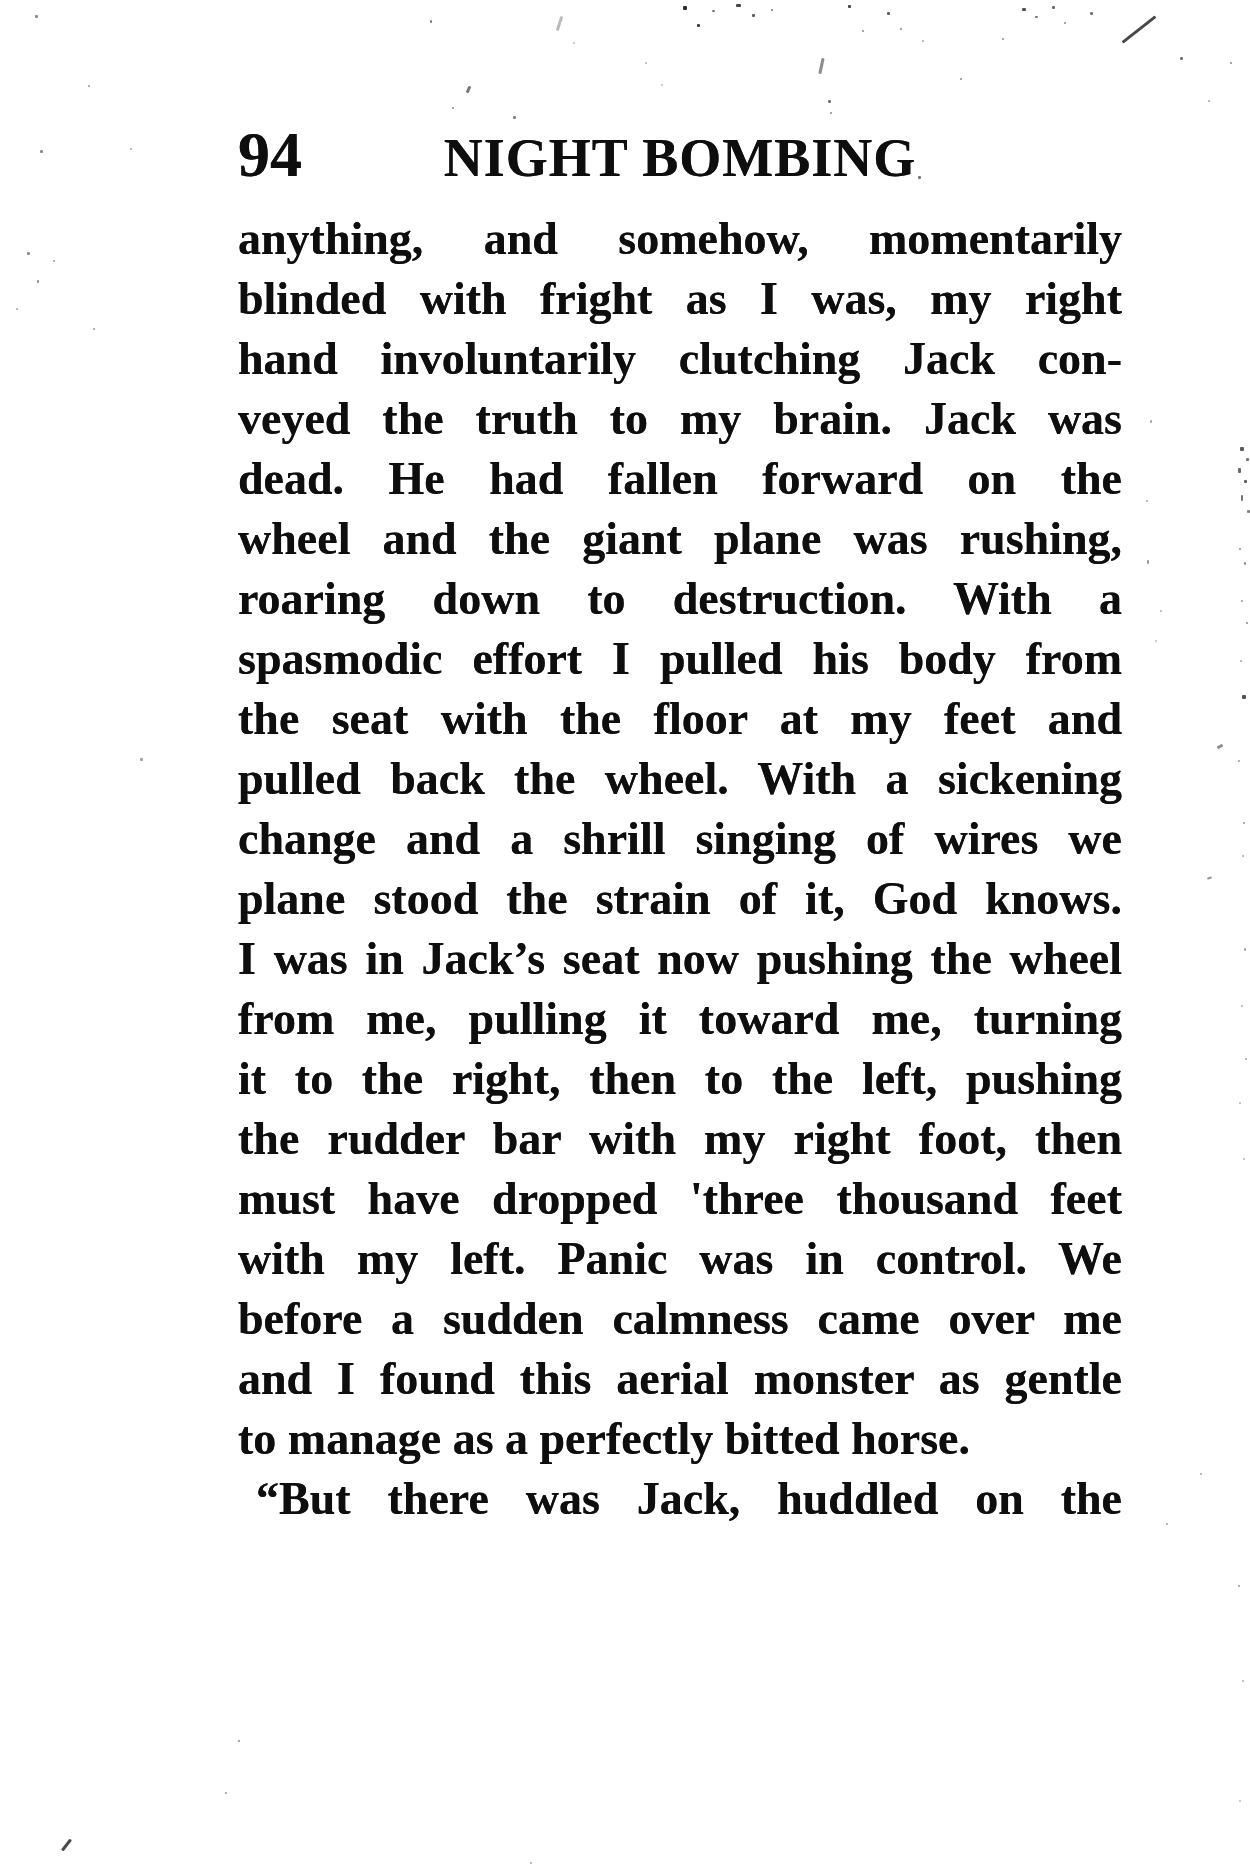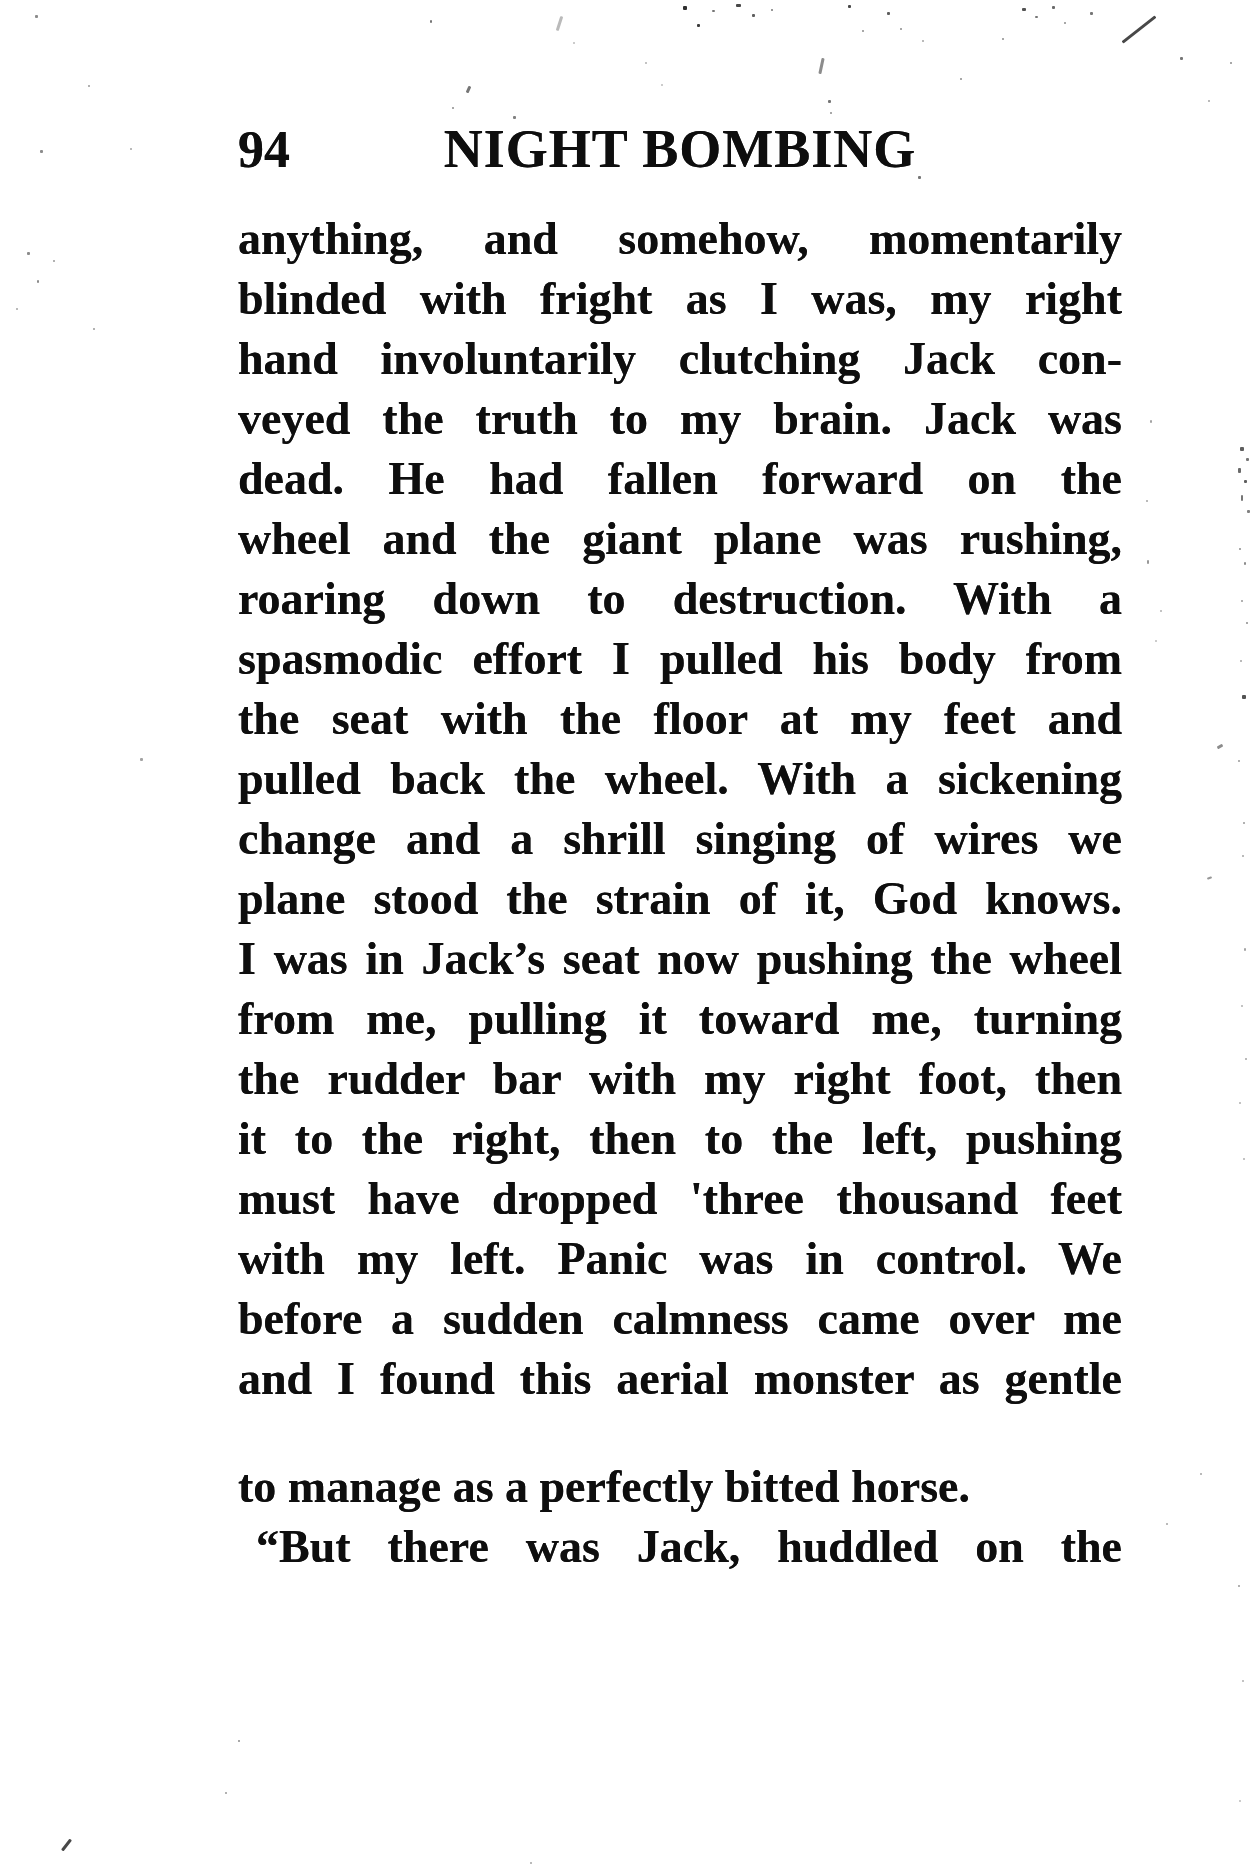--- a/index.html
+++ b/index.html
@@ -15,42 +15,42 @@
 
   .header {
     position: absolute;
     left: 238px; top: 118px; width: 884px;
     display: grid;
     grid-template-columns: 1fr auto 1fr;
     align-items: baseline;
   }
   .pagenum {
     grid-column: 1; justify-self: start;
-    font-size: 52px; font-weight: bold;
+    font-size: 64px; font-weight: bold;
     text-shadow: 0 0 0.6px rgba(10,10,10,0.8);
   }
   .title {
     grid-column: 2;
     font-size: 54px; font-weight: bold;
     letter-spacing: 1px; white-space: nowrap;
     text-shadow: 0 0 0.6px rgba(10,10,10,0.8);
   }
 
   .body-text {
     position: absolute;
     left: 238px; top: 209px; width: 884px;
     font-size: 46px; line-height: 60px; font-weight: bold;
   }
   .line {
     height: 60px;
     text-align: justify;
     text-align-last: justify;
     text-shadow: 0 0 0.6px rgba(10,10,10,0.8);
   }
-  .line.noj { text-align-last: left; margin-top: 48px; }
+  .line.noj { text-align-last: left; }
   .line.ind { text-indent: 18px; }
 
   .speck {
     position: absolute;
     background: #1a1a1a;
     border-radius: 1px;
   }
 </style>
 </head>
 <body style="background: rgb(255, 255, 255); color: rgb(14, 14, 14);">
@@ -71,22 +71,22 @@
       <div class="line">dead. He had fallen forward on the</div>
       <div class="line">wheel and the giant plane was rushing,</div>
       <div class="line">roaring down to destruction. With a</div>
       <div class="line">spasmodic effort I pulled his body from</div>
       <div class="line">the seat with the floor at my feet and</div>
       <div class="line">pulled back the wheel. With a sickening</div>
       <div class="line">change and a shrill singing of wires we</div>
       <div class="line">plane stood the strain of it, God knows.</div>
       <div class="line">I was in Jack’s seat now pushing the wheel</div>
       <div class="line">from me, pulling it toward me, turning</div>
+      <div class="line">it to the right, then to the left, pushing</div>
       <div class="line">the rudder bar with my right foot, then</div>
-      <div class="line">it to the right, then to the left, pushing</div>
       <div class="line">must have dropped 'three thousand feet</div>
       <div class="line">with my left. Panic was in control. We</div>
       <div class="line">before a sudden calmness came over me</div>
       <div class="line">and I found this aerial monster as gentle</div>
       <div class="line noj">to manage as a perfectly bitted horse.</div>
       <div class="line ind">“But there was Jack, huddled on the</div>
     </div>
 
   <div>
       <div class="speck" style="left: 683px; top: 6px; width: 4px; height: 4px; opacity: 0.9; transform: rotate(0deg);"></div>

